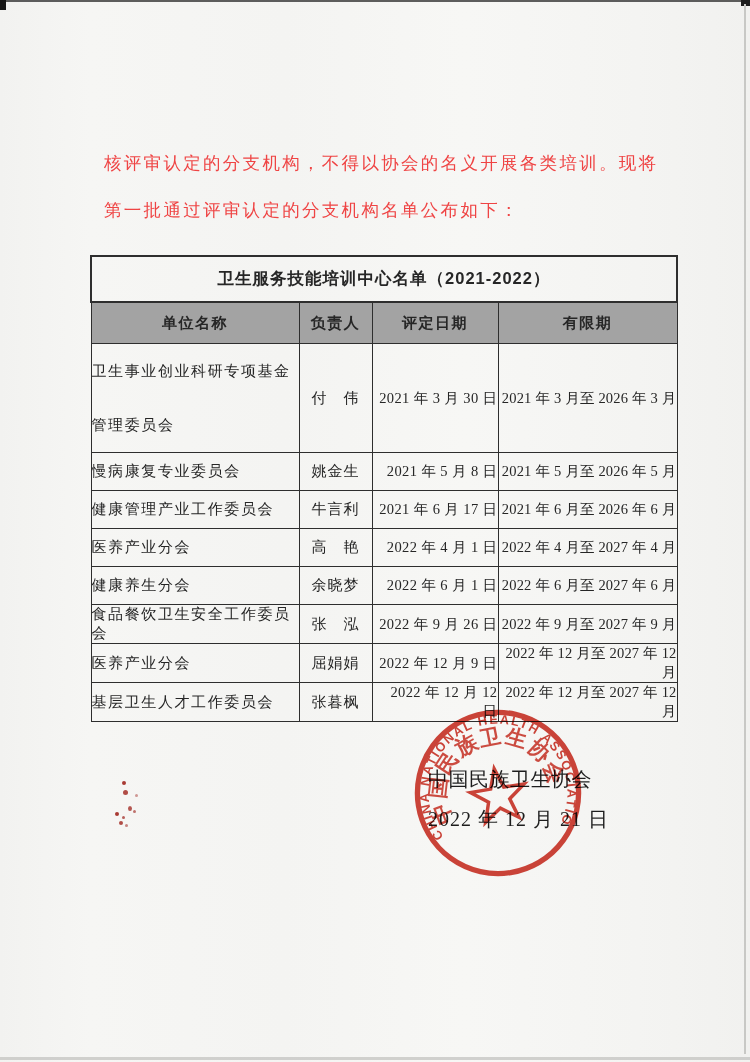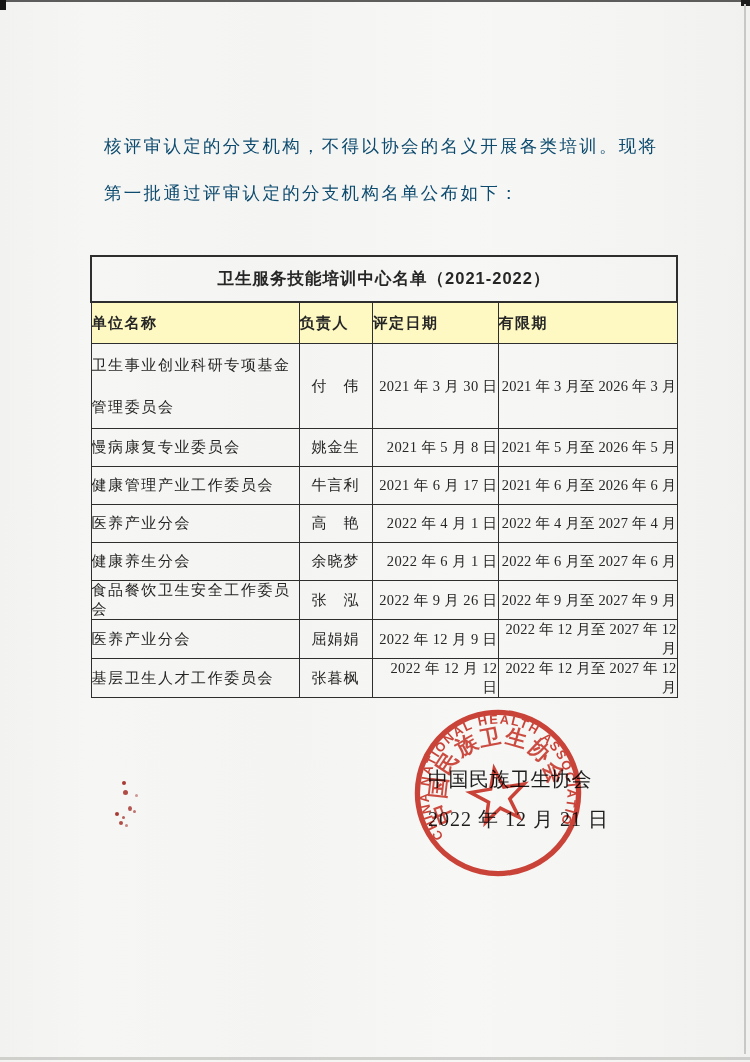--- a/index.html
+++ b/index.html
@@ -11,47 +11,47 @@
   }
   
   .edge-top{position:absolute;left:0;top:0;width:750px;height:2px;background:#2a2a2a;opacity:.75;}
   .corner-tl{position:absolute;left:0;top:0;width:6px;height:10px;background:#161616;}
   .corner-tr{position:absolute;left:741px;top:0;width:9px;height:6px;background:#1d1d1d;}
   .edge-right{position:absolute;left:744px;top:4px;width:2px;height:1050px;background:#c8c8c5;}
   .edge-bottom{position:absolute;left:0;top:1057px;width:750px;height:3px;background:#bcbcb8;opacity:.65;}
 
   
   .paragraph{
-    position:absolute;left:104px;top:123px;width:580px;
-    font-size:17.5px;letter-spacing:2.3px;line-height:47px;color:#0c4a6e;
+    position:absolute;left:104px;top:140px;width:580px;
+    font-size:17.5px;letter-spacing:2.3px;line-height:47px;color:#ef4444;
   }
 
   
   table.doc{
     position:absolute;left:90px;top:255px;width:586px;
     border-collapse:collapse;table-layout:fixed;
     font-size:15px;color:#262626;
   }
   table.doc td,table.doc th{
     border:1.6px solid #2e2e2e;vertical-align:middle;
     padding:0;overflow:hidden;
   }
   table.doc .outer{border-width:2px;}
   tr.title-row td{
     height:44px;text-align:center;font-weight:700;font-size:16.5px;
     font-family:"Liberation Sans", sans-serif;letter-spacing:1px;margin-top:24px;
   }
   tr.head-row th{
-    height:40px;text-align:left;font-weight:700;font-size:15px;
-    font-family:"Liberation Sans", sans-serif;letter-spacing:1.5px;background:#fef9c3;
+    height:40px;text-align:center;font-weight:700;font-size:15px;
+    font-family:"Liberation Sans", sans-serif;letter-spacing:1.5px;background:#a3a3a3;
   }
   tr.body-row{height:38px;}
   tr.body-row.tall{height:76px;}
   td.c-name{text-align:left;padding-left:11px;padding-right:6px;letter-spacing:1.6px;}
-  tr.tall td.c-name{line-height:42px;}
+  tr.tall td.c-name{line-height:54px;}
   td.c-person{text-align:center;letter-spacing:1px;}
   td.c-date{text-align:right;font-size:14.5px;letter-spacing:.4px;}
   td.c-valid{text-align:right;font-size:14.5px;letter-spacing:.2px;}
 
   
   .sig-org{
     position:absolute;left:428px;top:766px;font-size:20px;letter-spacing:.5px;color:#1d1d1d;
   }
   .sig-date{
     position:absolute;left:428px;top:806px;font-size:20px;letter-spacing:1px;color:#1d1d1d;

